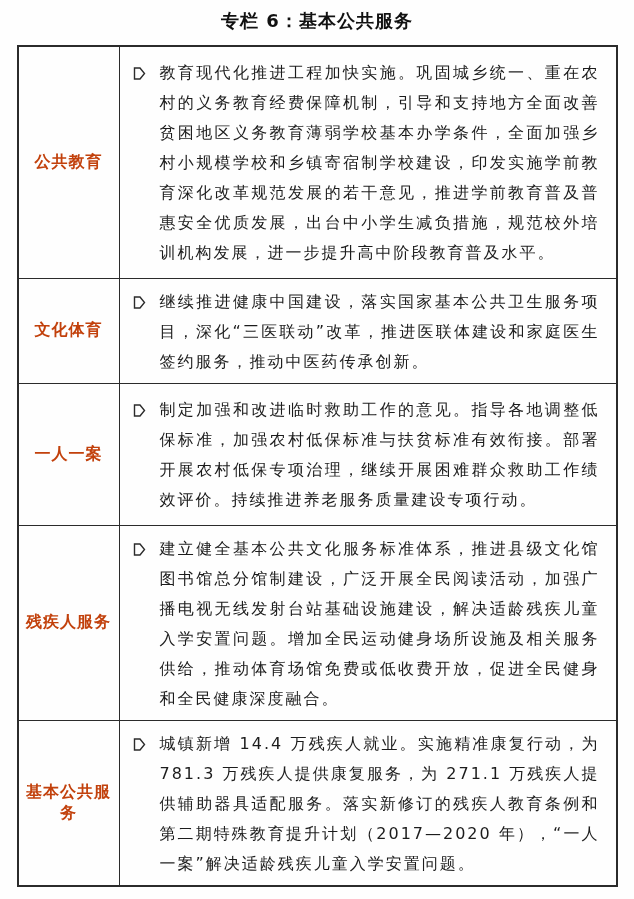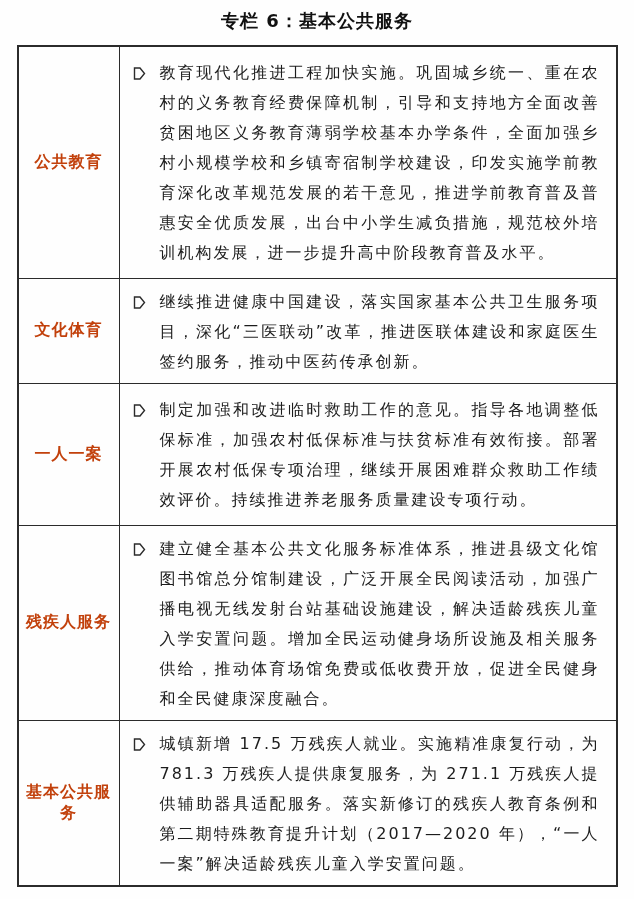--- a/index.html
+++ b/index.html
@@ -147,21 +147,21 @@
 
       <tr class="r5">
         <th class="hdr">基本公共服务</th>
         <td class="cell">
           <div class="cell-inner">
             <span class="bullet">
               <svg width="13" height="15" viewBox="0 0 13 15">
                 <polygon points="1.5,2 7,2 11.5,7.5 7,13 1.5,13" fill="none" stroke="#2b2b2b" stroke-width="1.4"></polygon>
               </svg>
             </span>
-            <div class="txt">城镇新增 17.5 万残疾人就业。实施精准康复行动，为 781.3 万残疾人提供康复服务，为 271.1 万残疾人提供辅助器具适配服务。落实新修订的残疾人教育条例和第二期特殊教育提升计划（2017—2020 年），“一人一案”解决适龄残疾儿童入学安置问题。</div>
+            <div class="txt">城镇新增 14.4 万残疾人就业。实施精准康复行动，为 781.3 万残疾人提供康复服务，为 271.1 万残疾人提供辅助器具适配服务。落实新修订的残疾人教育条例和第二期特殊教育提升计划（2017—2020 年），“一人一案”解决适龄残疾儿童入学安置问题。</div>
           </div>
         </td>
       </tr>
 
     </tbody>
   </table>
 
 </div>
 
 </body></html>

